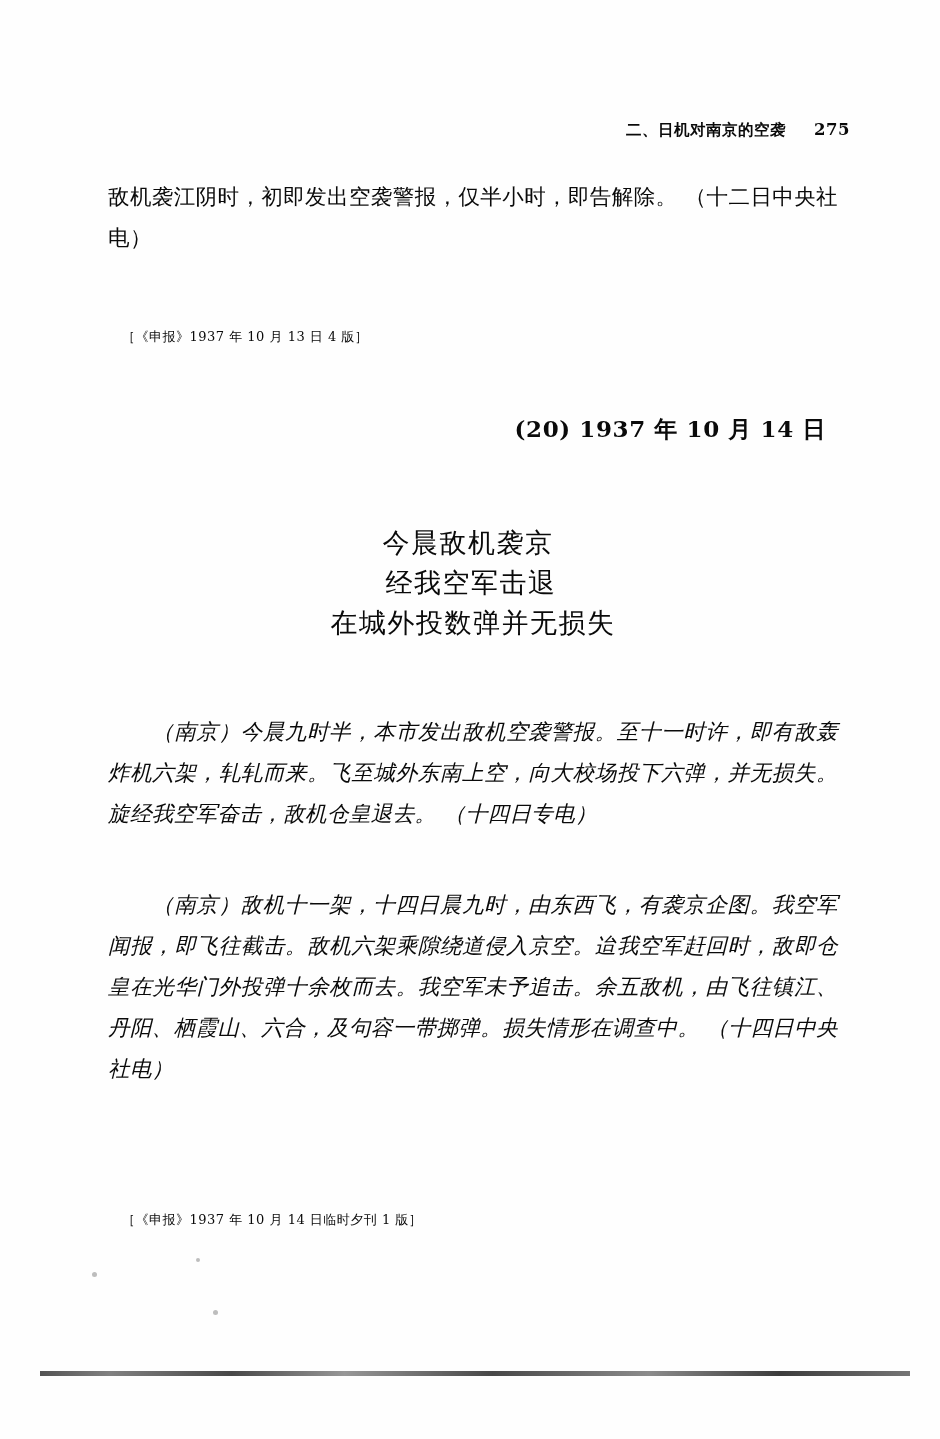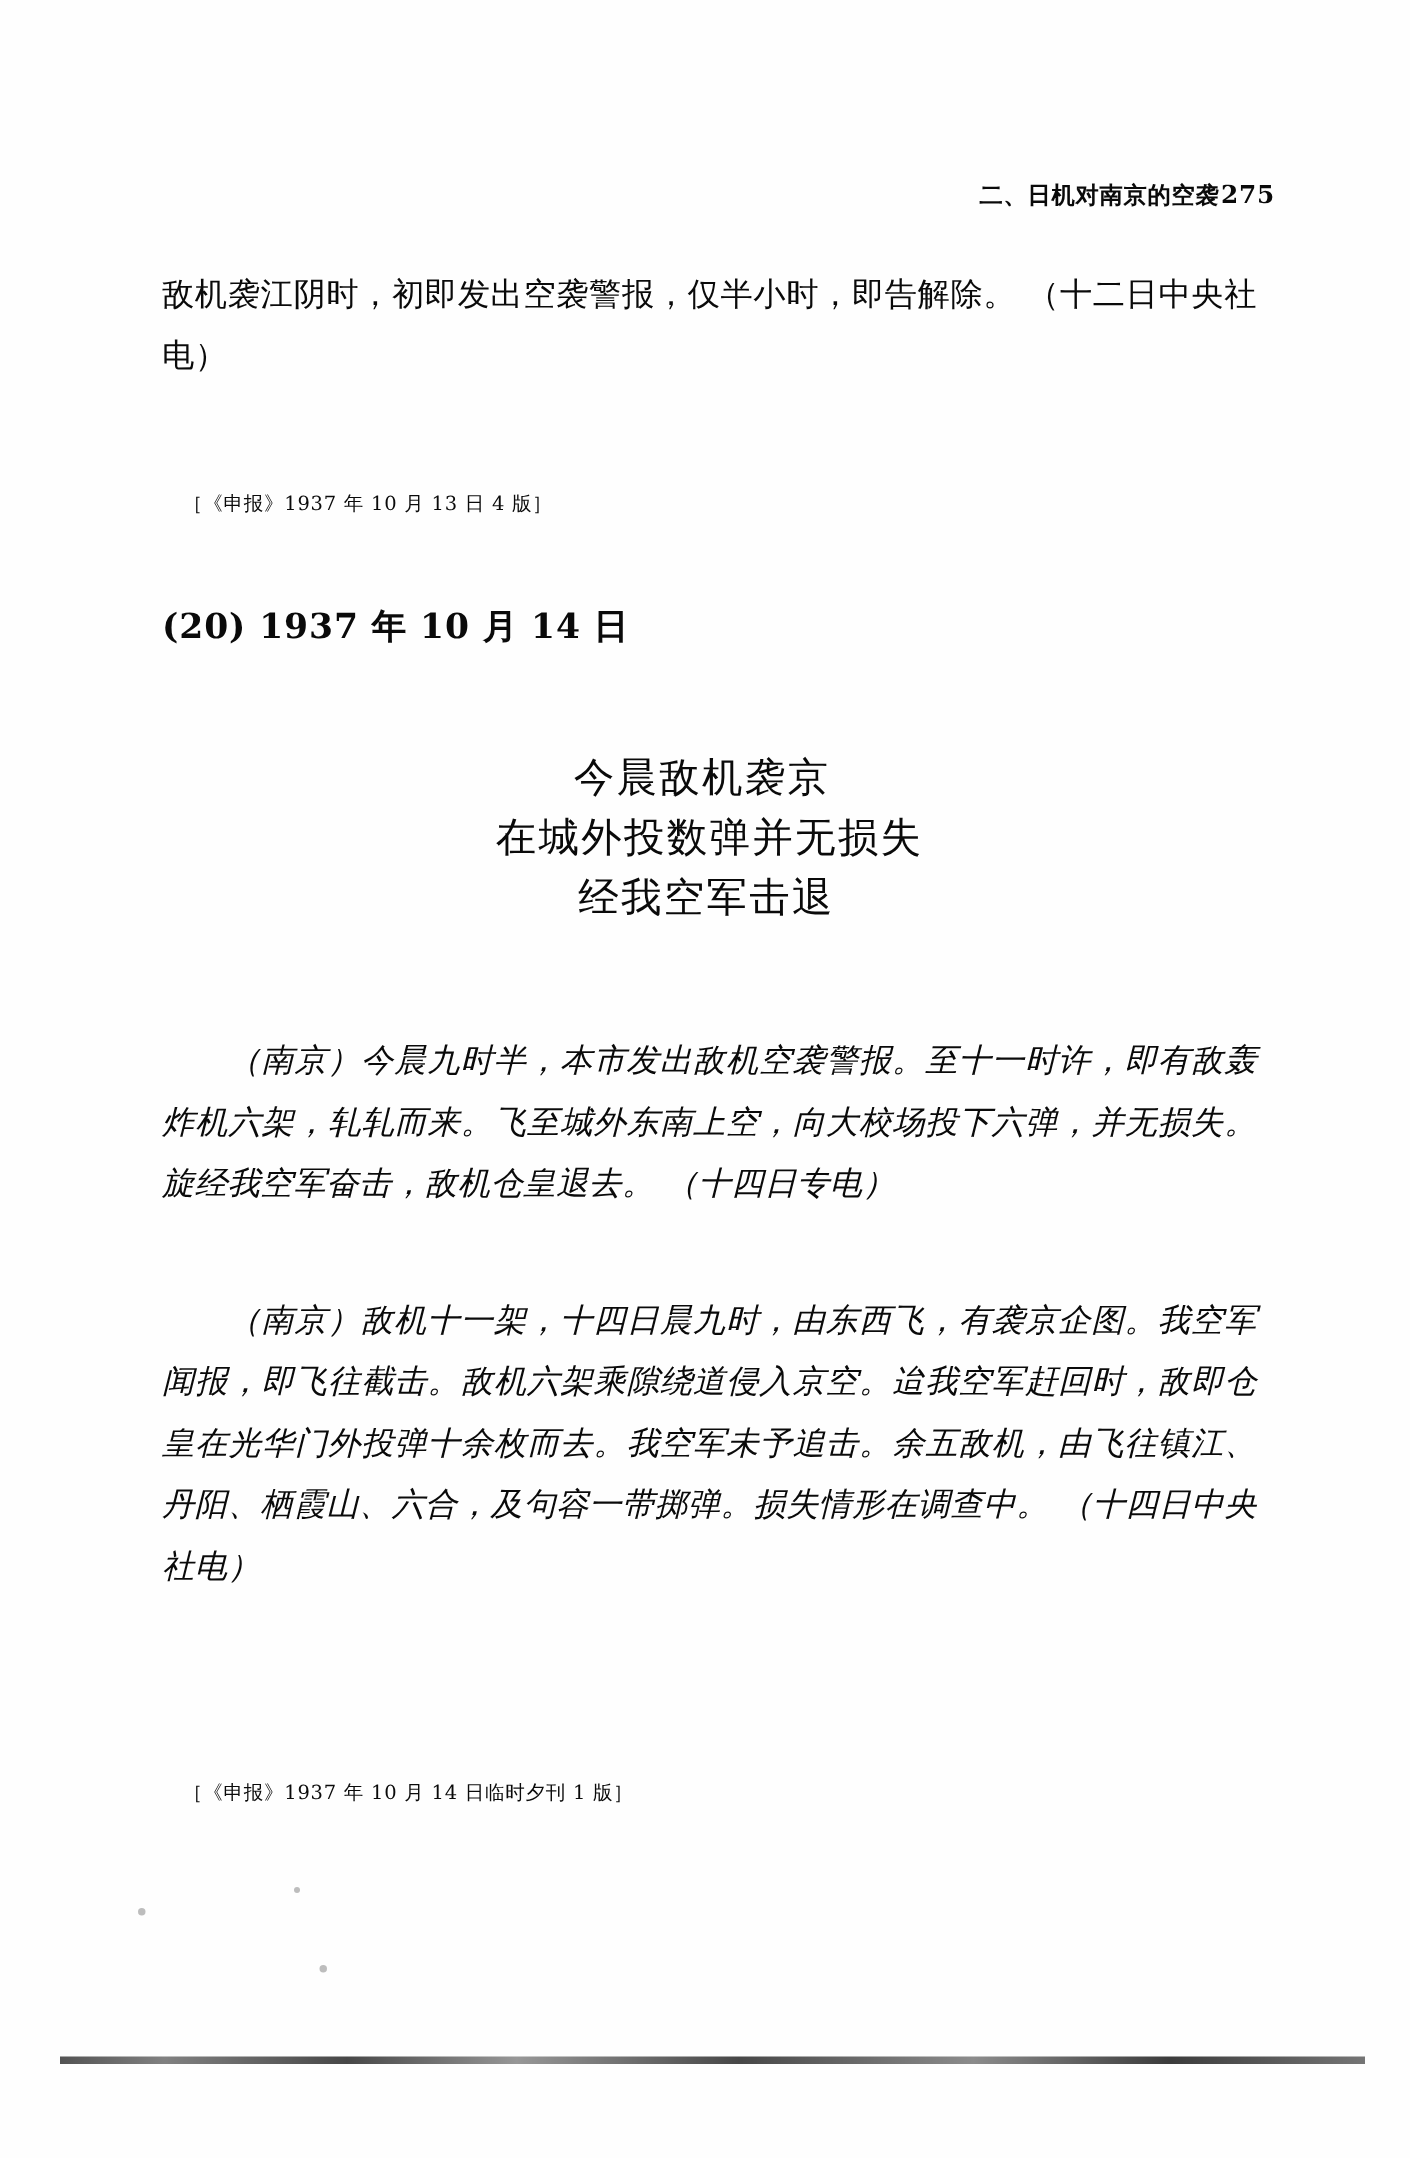--- a/index.html
+++ b/index.html
@@ -22,21 +22,21 @@
     height: 1439px;
     background: #fefefe;
   }
   
   .running-head {
     position: absolute;
     right: 90px;
     top: 120px;
     display: flex;
     align-items: baseline;
-    gap: 1px;
+    gap: 28px;
     font-size: 15.5px;
     font-weight: bold;
     letter-spacing: 0.5px;
     font-family: "DejaVu Sans", "Liberation Sans", sans-serif;
   }
   .running-head .chapter {
     font-weight: bold;
     font-size: 15.5px;
   }
   .running-head .folio {
@@ -69,25 +69,25 @@
   .gap-lg { height: 48px; }
 
   .source-line {
     font-size: 13px;
     line-height: 34px;
     letter-spacing: 0.5px;
     margin: 14px;
   }
 
   .section-title {
-    text-align: left;
+    text-align: right;
     font-size: 23px;
     font-weight: bold;
     letter-spacing: 0.6px;
-    margin: 0;
+    margin: 12px;
     font-family: "DejaVu Serif", "Liberation Serif", serif;
   }
 
   .headline {
     margin: 0;
     text-align: center;
     font-size: 27px;
     line-height: 40px;
     letter-spacing: 1.5px;
   }
@@ -148,22 +148,22 @@
 
     <div class="gap-md"></div>
 
     <p class="section-title">(20) 1937 年 10 月 14 日</p>
 
     <div class="gap-lg"></div>
     <div class="gap-sm"></div>
 
     <div class="headline-block">
       <div class="headline headline-row"><span class="l1">今晨敌机袭京</span></div>
+      <div class="headline headline-row"><span class="l2">经我空军击退</span></div>
       <div class="headline headline-row"><span class="l3">在城外投数弹并无损失</span></div>
-      <div class="headline headline-row"><span class="l2">经我空军击退</span></div>
     </div>
 
     <div class="gap-md"></div>
     <div class="gap-sm"></div>
 
     <p class="para indent">（南京）今晨九时半，本市发出敌机空袭警报。至十一时许，即有敌轰炸机六架，轧轧而来。飞至城外东南上空，向大校场投下六弹，并无损失。旋经我空军奋击，敌机仓皇退去。 （十四日专电）</p>
 
     <div class="gap-md"></div>
 
     <p class="para indent">（南京）敌机十一架，十四日晨九时，由东西飞，有袭京企图。我空军闻报，即飞往截击。敌机六架乘隙绕道侵入京空。迨我空军赶回时，敌即仓皇在光华门外投弹十余枚而去。我空军未予追击。余五敌机，由飞往镇江、丹阳、栖霞山、六合，及句容一带掷弹。损失情形在调查中。 （十四日中央社电）</p>

